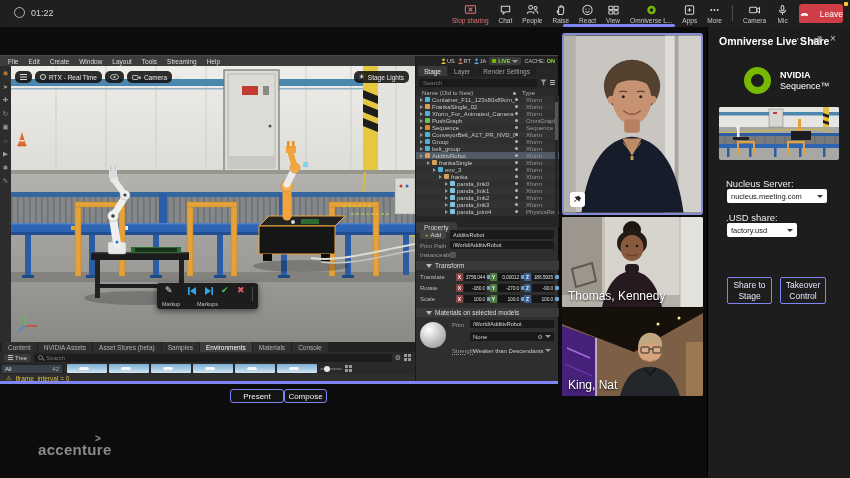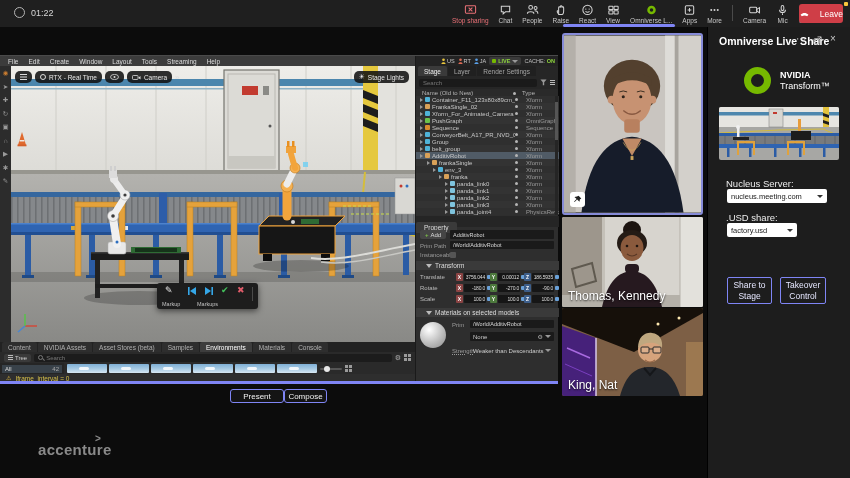--- a/index.html
+++ b/index.html
@@ -889,21 +889,21 @@
     <span class="p-title">Omniverse Live Share</span>
     <span class="p-hicon" style="left:88px;">⋯</span>
     <svg class="p-hicon" style="left:105px;top:9px;" width="9" height="9" viewBox="0 0 10 10" fill="none" stroke="#c8c8c8" stroke-width="1">
         <rect x="1" y="3" width="6" height="6" rx="1"></rect>
         <path d="M5,1 H9 V5 M9,1 L5.5,4.5"></path>
       </svg>
     <span class="p-hicon" style="left:122px;">×</span>
 
     <div class="donut"></div>
     <span class="brand1">NVIDIA</span>
-    <span class="brand2">Transform™</span>
+    <span class="brand2">Sequence™</span>
 
     <div class="p-thumb">
       <svg width="120" height="53" viewBox="0 0 120 53">
         <rect width="120" height="53" fill="#a7a7a4"></rect>
         <rect width="120" height="20" fill="#e6e5e1"></rect>
         <rect y="5" width="120" height="3.5" fill="#4d87ae"></rect>
         <rect x="50" y="2" width="14" height="18" fill="#d8d7d2" stroke="#777" stroke-width=".5"></rect>
           <rect x="54" y="5" width="4" height="2" fill="#c23b30"></rect>
         <rect x="104" y="0" width="6" height="20" fill="#e2c23d"></rect>
           <path d="M104,6 l6,2 v3 l-6,-2 z M104,13 l6,2 v3 l-6,-2 z" fill="#1d1d1d"></path>

